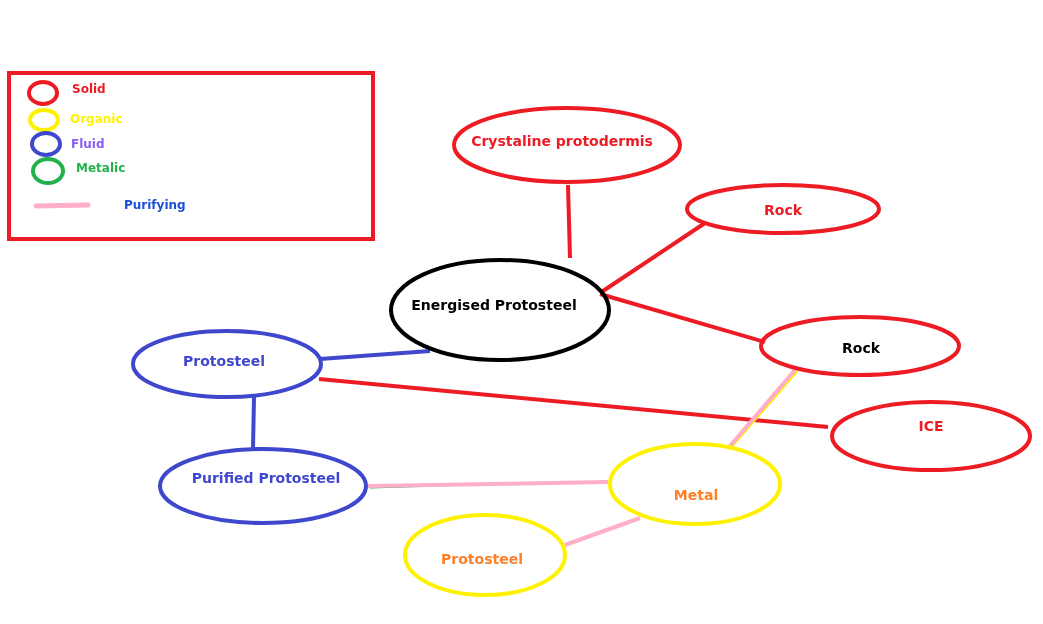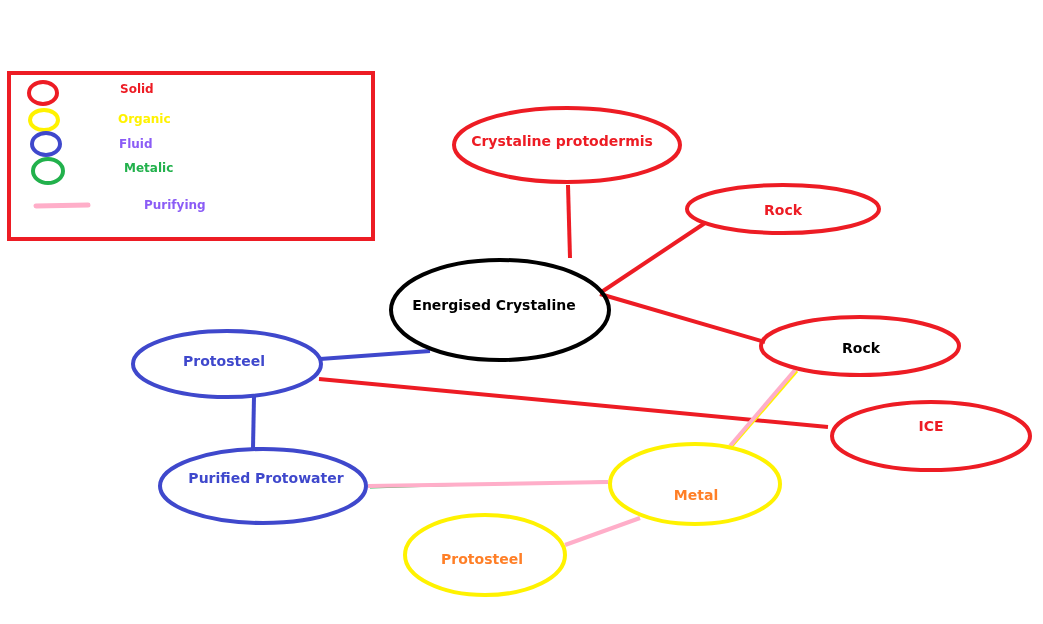--- a/index.html
+++ b/index.html
@@ -1,21 +1,21 @@
 <!DOCTYPE html>
 <html><head>
   <meta charset="utf-8">
   <style>
     html, body { margin: 0; padding: 0; background: #ffffff; }
     body { width: 1043px; height: 624px; position: relative; overflow: hidden;
            font-family: "DejaVu Sans", sans-serif; }
     svg.canvas { position: absolute; left: 0; top: 0; }
     .lbl { position: absolute; font-size: 14px; font-weight: bold; white-space: nowrap;
            transform: translate(-50%, -50%); text-align: right; }
-    .legend-lbl { position: absolute; font-size: 12px; font-weight: bold; white-space: nowrap; margin-left: 48px; }
+    .legend-lbl { position: absolute; font-size: 12px; font-weight: bold; white-space: nowrap; }
   </style>
 </head>
 <body>
 
 <svg class="canvas" width="1043" height="624" viewBox="0 0 1043 624">
 
   <rect x="9" y="73" width="364" height="166" fill="none" stroke="#ed1c24" stroke-width="4"></rect>
   <ellipse cx="43" cy="93" rx="14" ry="11" fill="none" stroke="#ed1c24" stroke-width="4"></ellipse>
   <ellipse cx="44" cy="120" rx="14" ry="10" fill="none" stroke="#fff200" stroke-width="4"></ellipse>
   <ellipse cx="46" cy="144" rx="14" ry="11" fill="none" stroke="#3f48cc" stroke-width="4"></ellipse>
@@ -42,23 +42,23 @@
   <ellipse cx="227" cy="364" rx="94" ry="33" fill="none" stroke="#3f48cc" stroke-width="4"></ellipse>
   <ellipse cx="263" cy="486" rx="103" ry="37" fill="none" stroke="#3f48cc" stroke-width="4"></ellipse>
   <ellipse cx="695" cy="484" rx="85" ry="40" fill="none" stroke="#fff200" stroke-width="4"></ellipse>
   <ellipse cx="485" cy="555" rx="80" ry="40" fill="none" stroke="#fff200" stroke-width="4"></ellipse>
 </svg>
 
 <span class="legend-lbl" style="left:72px; top:82px; color:#ed1c24;">Solid</span>
 <span class="legend-lbl" style="left:70px; top:112px; color:#fff200;">Organic</span>
 <span class="legend-lbl" style="left:71px; top:137px; color:#8b5cf6;">Fluid</span>
 <span class="legend-lbl" style="left:76px; top:161px; color:#22b14c;">Metalic</span>
-<span class="legend-lbl" style="left:96px; top:198px; color:#8b5cf6;">Purifying</span>
+<span class="legend-lbl" style="left:124px; top:198px; color:#1d4ed8;">Purifying</span>
 
-<span class="lbl" style="left:494px; top:305px; color:#000000;">Energised Crystaline</span>
+<span class="lbl" style="left:494px; top:305px; color:#000000;">Energised Protosteel</span>
 <span class="lbl" style="left:562px; top:141px; color:#ed1c24;">Crystaline protodermis</span>
 <span class="lbl" style="left:783px; top:210px; color:#ed1c24;">Rock</span>
 <span class="lbl" style="left:861px; top:348px; color:#000000;">Rock</span>
 <span class="lbl" style="left:931px; top:426px; color:#ed1c24;">ICE</span>
 <span class="lbl" style="left:224px; top:361px; color:#3f48cc;">Protosteel</span>
-<span class="lbl" style="left:266px; top:478px; color:#3f48cc;">Purified Protowater</span>
+<span class="lbl" style="left:266px; top:478px; color:#3f48cc;">Purified Protosteel</span>
 <span class="lbl" style="left:696px; top:495px; color:#ff7f27;">Metal</span>
 <span class="lbl" style="left:482px; top:559px; color:#ff7f27;">Protosteel</span>
 
 </body></html>

